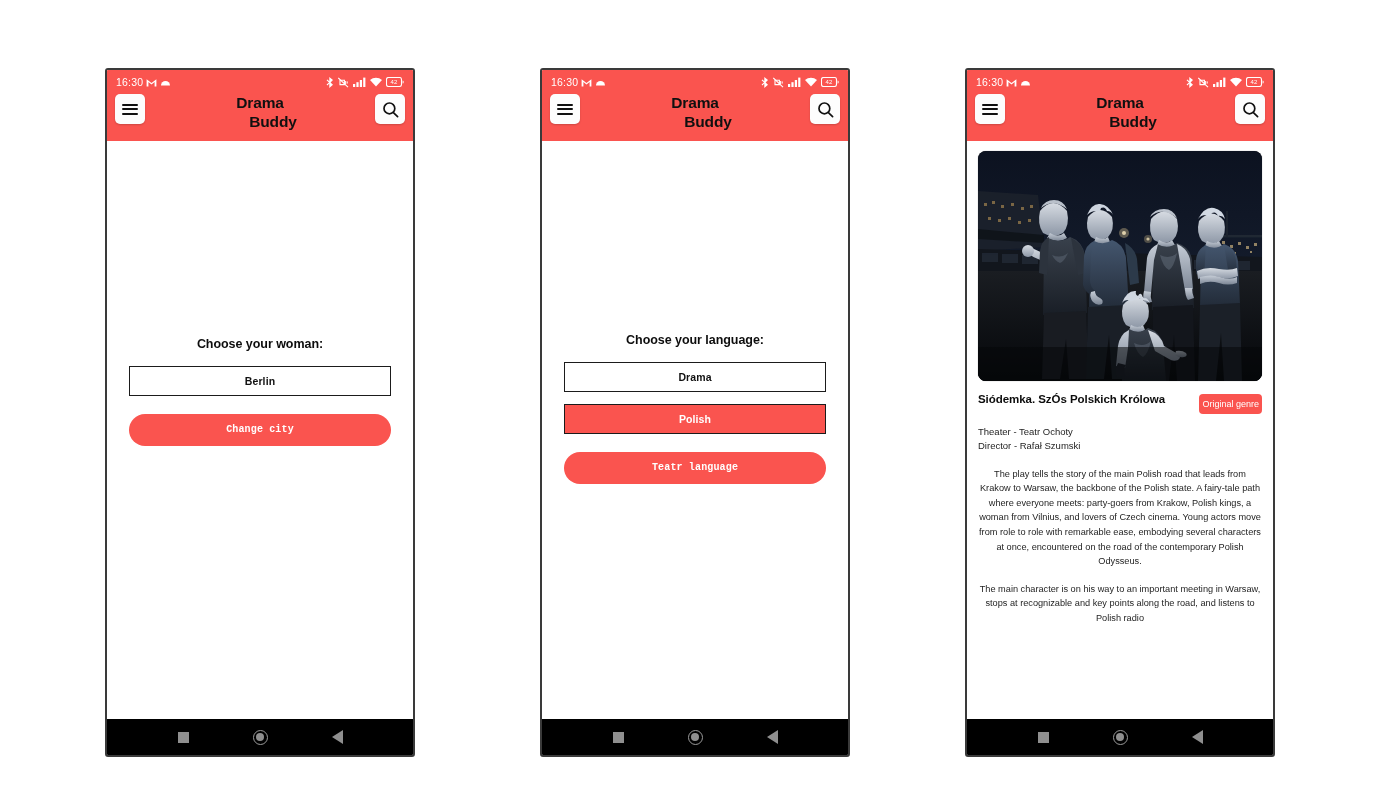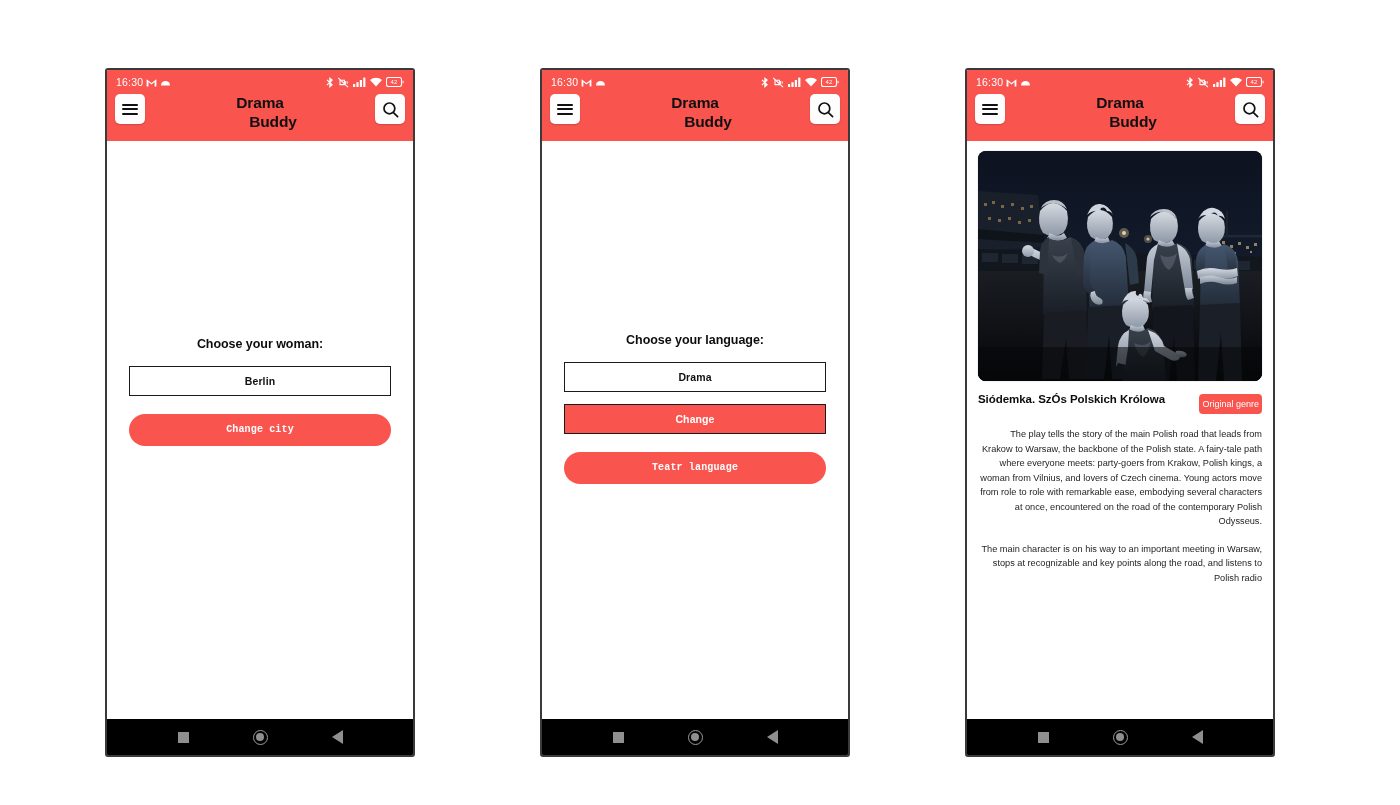--- a/index.html
+++ b/index.html
@@ -160,21 +160,21 @@
     margin-top:11px;
     font-size:9.5px;
     color:#242424;
     line-height:1.52;
   }
   .para{
     margin-top:13px;
     font-size:9.2px;
     color:#242424;
     line-height:1.58;
-    text-align:right;
+    text-align:center;
   }
 
   
   .navbar{
     flex:0 0 36px;
     background:#000000;
     display:flex; align-items:center; justify-content:center;
     gap:64px;
   }
   .nv-square{ width:11px; height:11px; background:#8f8f8f; }
@@ -328,21 +328,21 @@
             <circle cx="7.4" cy="7.4" r="5.4" fill="none" stroke="#111" stroke-width="1.7"></circle>
             <path d="M11.4 11.6 15.6 15.6" stroke="#111" stroke-width="1.7" stroke-linecap="round"></path>
           </svg>
       </div>
     </div>
 
     <div class="screen">
       <div class="chooser">
         <h2>Choose your language:</h2>
         <button class="optbtn">Drama</button>
-        <button class="optbtn sel">Change</button>
+        <button class="optbtn sel">Polish</button>
         <button class="actionbtn">Teatr language</button>
       </div>
     </div>
 
     <div class="navbar">
       <span class="nv-square"></span>
       <span class="nv-circle">
           <i></i>
         </span>
       <span class="nv-back"></span>
@@ -557,20 +557,24 @@
             <path d="M0 0 h284 v230 h-284 z" fill="url(#sky)" opacity="0"></path>
             <rect x="0" y="196" width="284" height="34" fill="#05070a" opacity=".55"></rect>
           </svg>
         </div>
 
         <div class="titlerow">
           <div class="showtitle">Siódemka. SzÓs Polskich Królowa</div>
           <div class="badge">Original genre</div>
         </div>
 
+        <div class="meta">
+          <div>Theater - Teatr Ochoty</div>
+          <div>Director - Rafał Szumski</div>
+        </div>
 
         <div class="para">The play tells the story of the main Polish road that leads from Krakow to Warsaw, the backbone of the Polish state. A fairy-tale path where everyone meets: party-goers from Krakow, Polish kings, a woman from Vilnius, and lovers of Czech cinema. Young actors move from role to role with remarkable ease, embodying several characters at once, encountered on the road of the contemporary Polish Odysseus.</div>
         <div class="para">The main character is on his way to an important meeting in Warsaw, stops at recognizable and key points along the road, and listens to Polish radio</div>
       </div>
     </div>
 
     <div class="navbar">
       <span class="nv-square"></span>
       <span class="nv-circle">
           <i></i>

